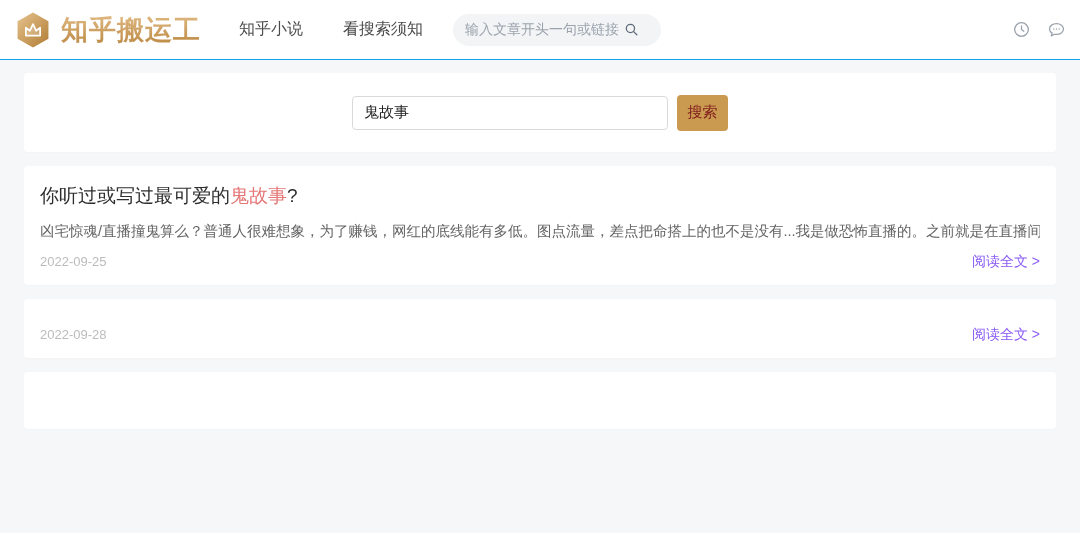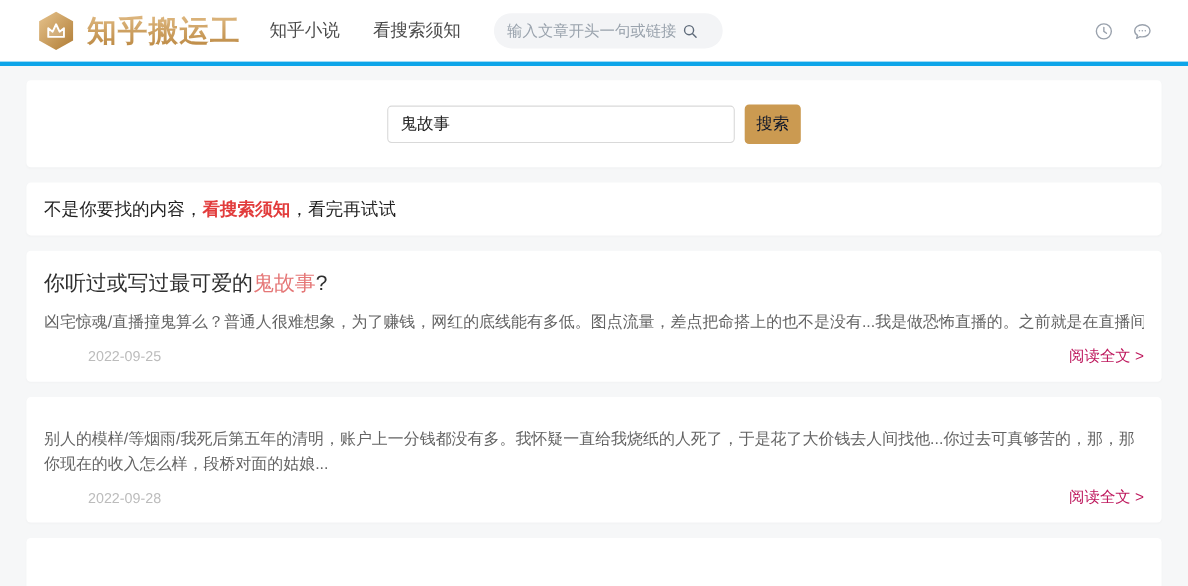--- a/index.html
+++ b/index.html
@@ -6,40 +6,40 @@
   html, body { width: 1080px; height: 533px; overflow: hidden; }
   body {
     background: #f6f7f8;
     font-family: "Liberation Sans", "DejaVu Sans", sans-serif;
     color: #333;
   }
 
   
   .header {
     height: 60px; background: #fff; display: flex; align-items: center;
-    padding: 0 32px; border-bottom: 4px solid #0ea5e9;
+    padding: 0 14px; border-bottom: 1px solid #0ea5e9;
   }
   .logo { display: flex; align-items: center; gap: 9px; cursor: pointer; }
   .brand-text {
     font-size: 27px; font-weight: 700; letter-spacing: 1px;
     color: #c79b58;
     background: linear-gradient(180deg, #e2bd87 0%, #b9853e 100%);
     -webkit-background-clip: text; background-clip: text;
     -webkit-text-fill-color: transparent;
   }
-  .nav { display: flex; gap: 30px; margin-left: 26px; }
+  .nav { display: flex; gap: 40px; margin-left: 38px; }
   .nav-item { font-size: 16px; color: #4b4b4b; cursor: pointer; }
   .header-search {
     margin-left: 30px; width: 208px; height: 32px; background: #f3f4f6;
     border-radius: 16px; display: flex; align-items: center; padding: 0 12px;
   }
   .header-search input {
     border: none; background: transparent; outline: none;
     font-size: 14px; color: #0f172a; width: 158px;
-    font-family: Liberation Sans, sans-serif;
+    font-family: Liberation Serif, serif;
   }
   .header-search input::placeholder { color: #9aa3ad; }
   .hs-icon { color: #5f6b7a; display: flex; cursor: pointer; }
   .header-icons { margin-left: auto; display: flex; gap: 16px; color: #9aa2ad; }
   .header-icons .hicon { cursor: pointer; display: flex; }
 
   
   .main { padding: 13px 24px 0; display: flex; flex-direction: column; gap: 14px; }
   .card {
     background: #fff; border-radius: 4px;
@@ -48,43 +48,43 @@
 
   .search-card {
     height: 79px; display: flex; align-items: center; justify-content: center; gap: 9px;
   }
   .search-card input {
     width: 316px; height: 34px; border: 1px solid #d9d9d9; border-radius: 4px;
     padding: 0 11px; font-size: 15px; color: #222; outline: none;
     font-family: "Liberation Sans", "DejaVu Sans", sans-serif;
   }
   .search-btn {
-    width: 51px; height: 36px; background: #cb9a51; color: #0f172a; border: none;
+    width: 51px; height: 36px; background: #cb9a51; color: #7f1d1d; border: none;
     border-radius: 4px; font-size: 15px; cursor: pointer;
     font-family: "Liberation Sans", "DejaVu Sans", sans-serif;
   }
 
   .notice-card {
     height: 48px; display: flex; align-items: center; padding: 0 16px;
     font-size: 16px; color: #1f1f1f;
   }
   .notice-link { color: #e23c3c; font-weight: 700; cursor: pointer; }
 
   .result-card { padding: 17px 16px 14px; }
   .result-title { font-size: 19px; font-weight: 500; color: #2e2e2e; cursor: pointer; }
   .title-hl { color: #e57777; }
   .result-snippet {
     margin-top: 12px; font-size: 14.5px; color: #646464; line-height: 1.5;
   }
   .snippet-oneline { white-space: nowrap; overflow: hidden; }
   .result-footer {
     margin-top: 10px; display: flex; justify-content: space-between; align-items: center;
   }
-  .result-date { font-size: 13px; color: #bcbcbc; margin-left: 40px; }
-  .read-more { font-size: 14px; color: #be185d; cursor: pointer; }
+  .result-date { font-size: 13px; color: #bcbcbc; }
+  .read-more { font-size: 14px; color: #8b5cf6; cursor: pointer; }
   .result-card.partial { padding-bottom: 40px; }
 </style>
 </head>
 <body>
 
 <div class="header">
   <div class="logo">
     <span style="display:flex;">
       <svg width="38" height="38" viewBox="0 0 48 48">
         <defs>
@@ -133,43 +133,35 @@
   </div>
 </div>
 
 <div class="main">
 
   <div class="card search-card">
     <input type="text" value="鬼故事" style="">
     <button class="search-btn">搜索</button>
   </div>
 
-  <div class="card notice-card">
-    <span>不是你要找的内容，</span>
-    <span class="notice-link">看搜索须知</span>
-    <span>，看完再试试</span>
-  </div>
 
   <div class="card result-card">
     <div class="result-title">
       <span>你听过或写过最可爱的</span><span class="title-hl">鬼故事</span><span>?</span>
     </div>
     <div class="result-snippet snippet-oneline">
       <span>凶宅惊魂/直播撞鬼算么？普通人很难想象，为了赚钱，网红的底线能有多低。图点流量，差点把命搭上的也不是没有...我是做恐怖直播的。之前就是在直播间讲</span>
     </div>
     <div class="result-footer">
       <span class="result-date">2022-09-25</span>
       <span class="read-more">阅读全文 &gt;</span>
     </div>
   </div>
 
   <div class="card result-card">
-    <div class="result-snippet">
-      <span>别人的模样/等烟雨/我死后第五年的清明，账户上一分钱都没有多。我怀疑一直给我烧纸的人死了，于是花了大价钱去人间找他...你过去可真够苦的，那，那你现在的收入怎么样，段桥对面的姑娘...</span>
-    </div>
     <div class="result-footer">
       <span class="result-date">2022-09-28</span>
       <span class="read-more">阅读全文 &gt;</span>
     </div>
   </div>
 
   <div class="card result-card partial">
     <div class="result-title">
       
     </div>

